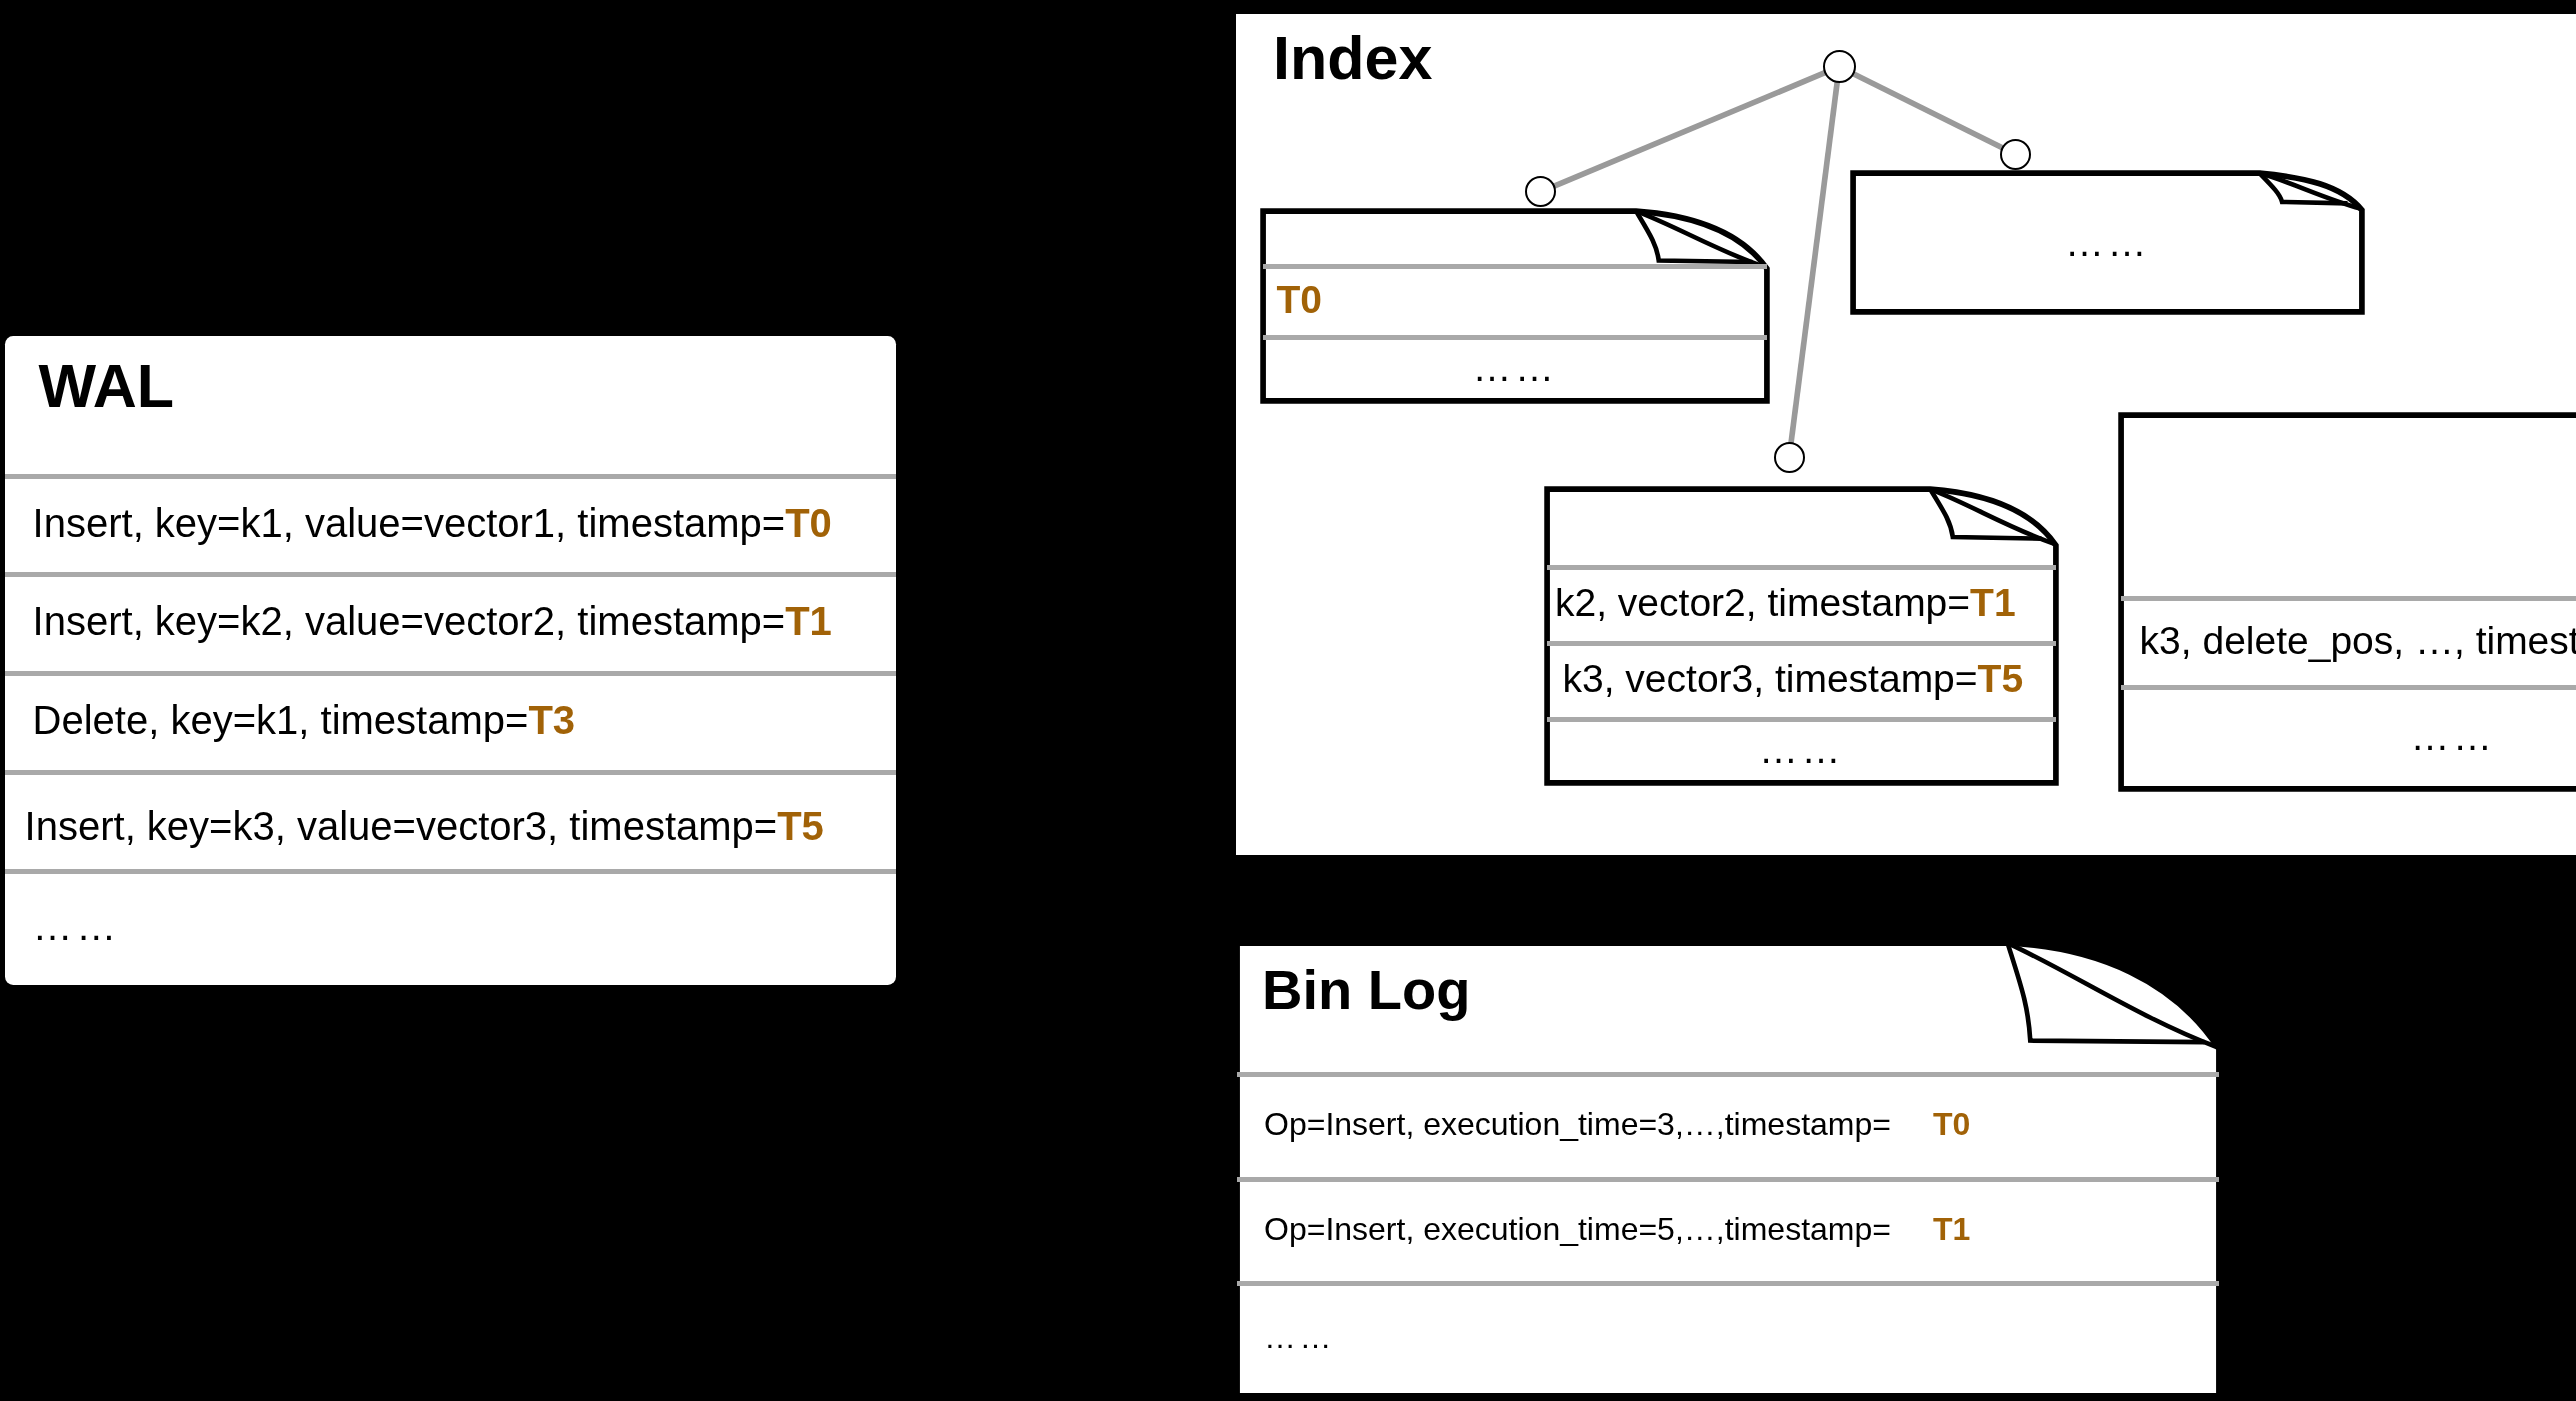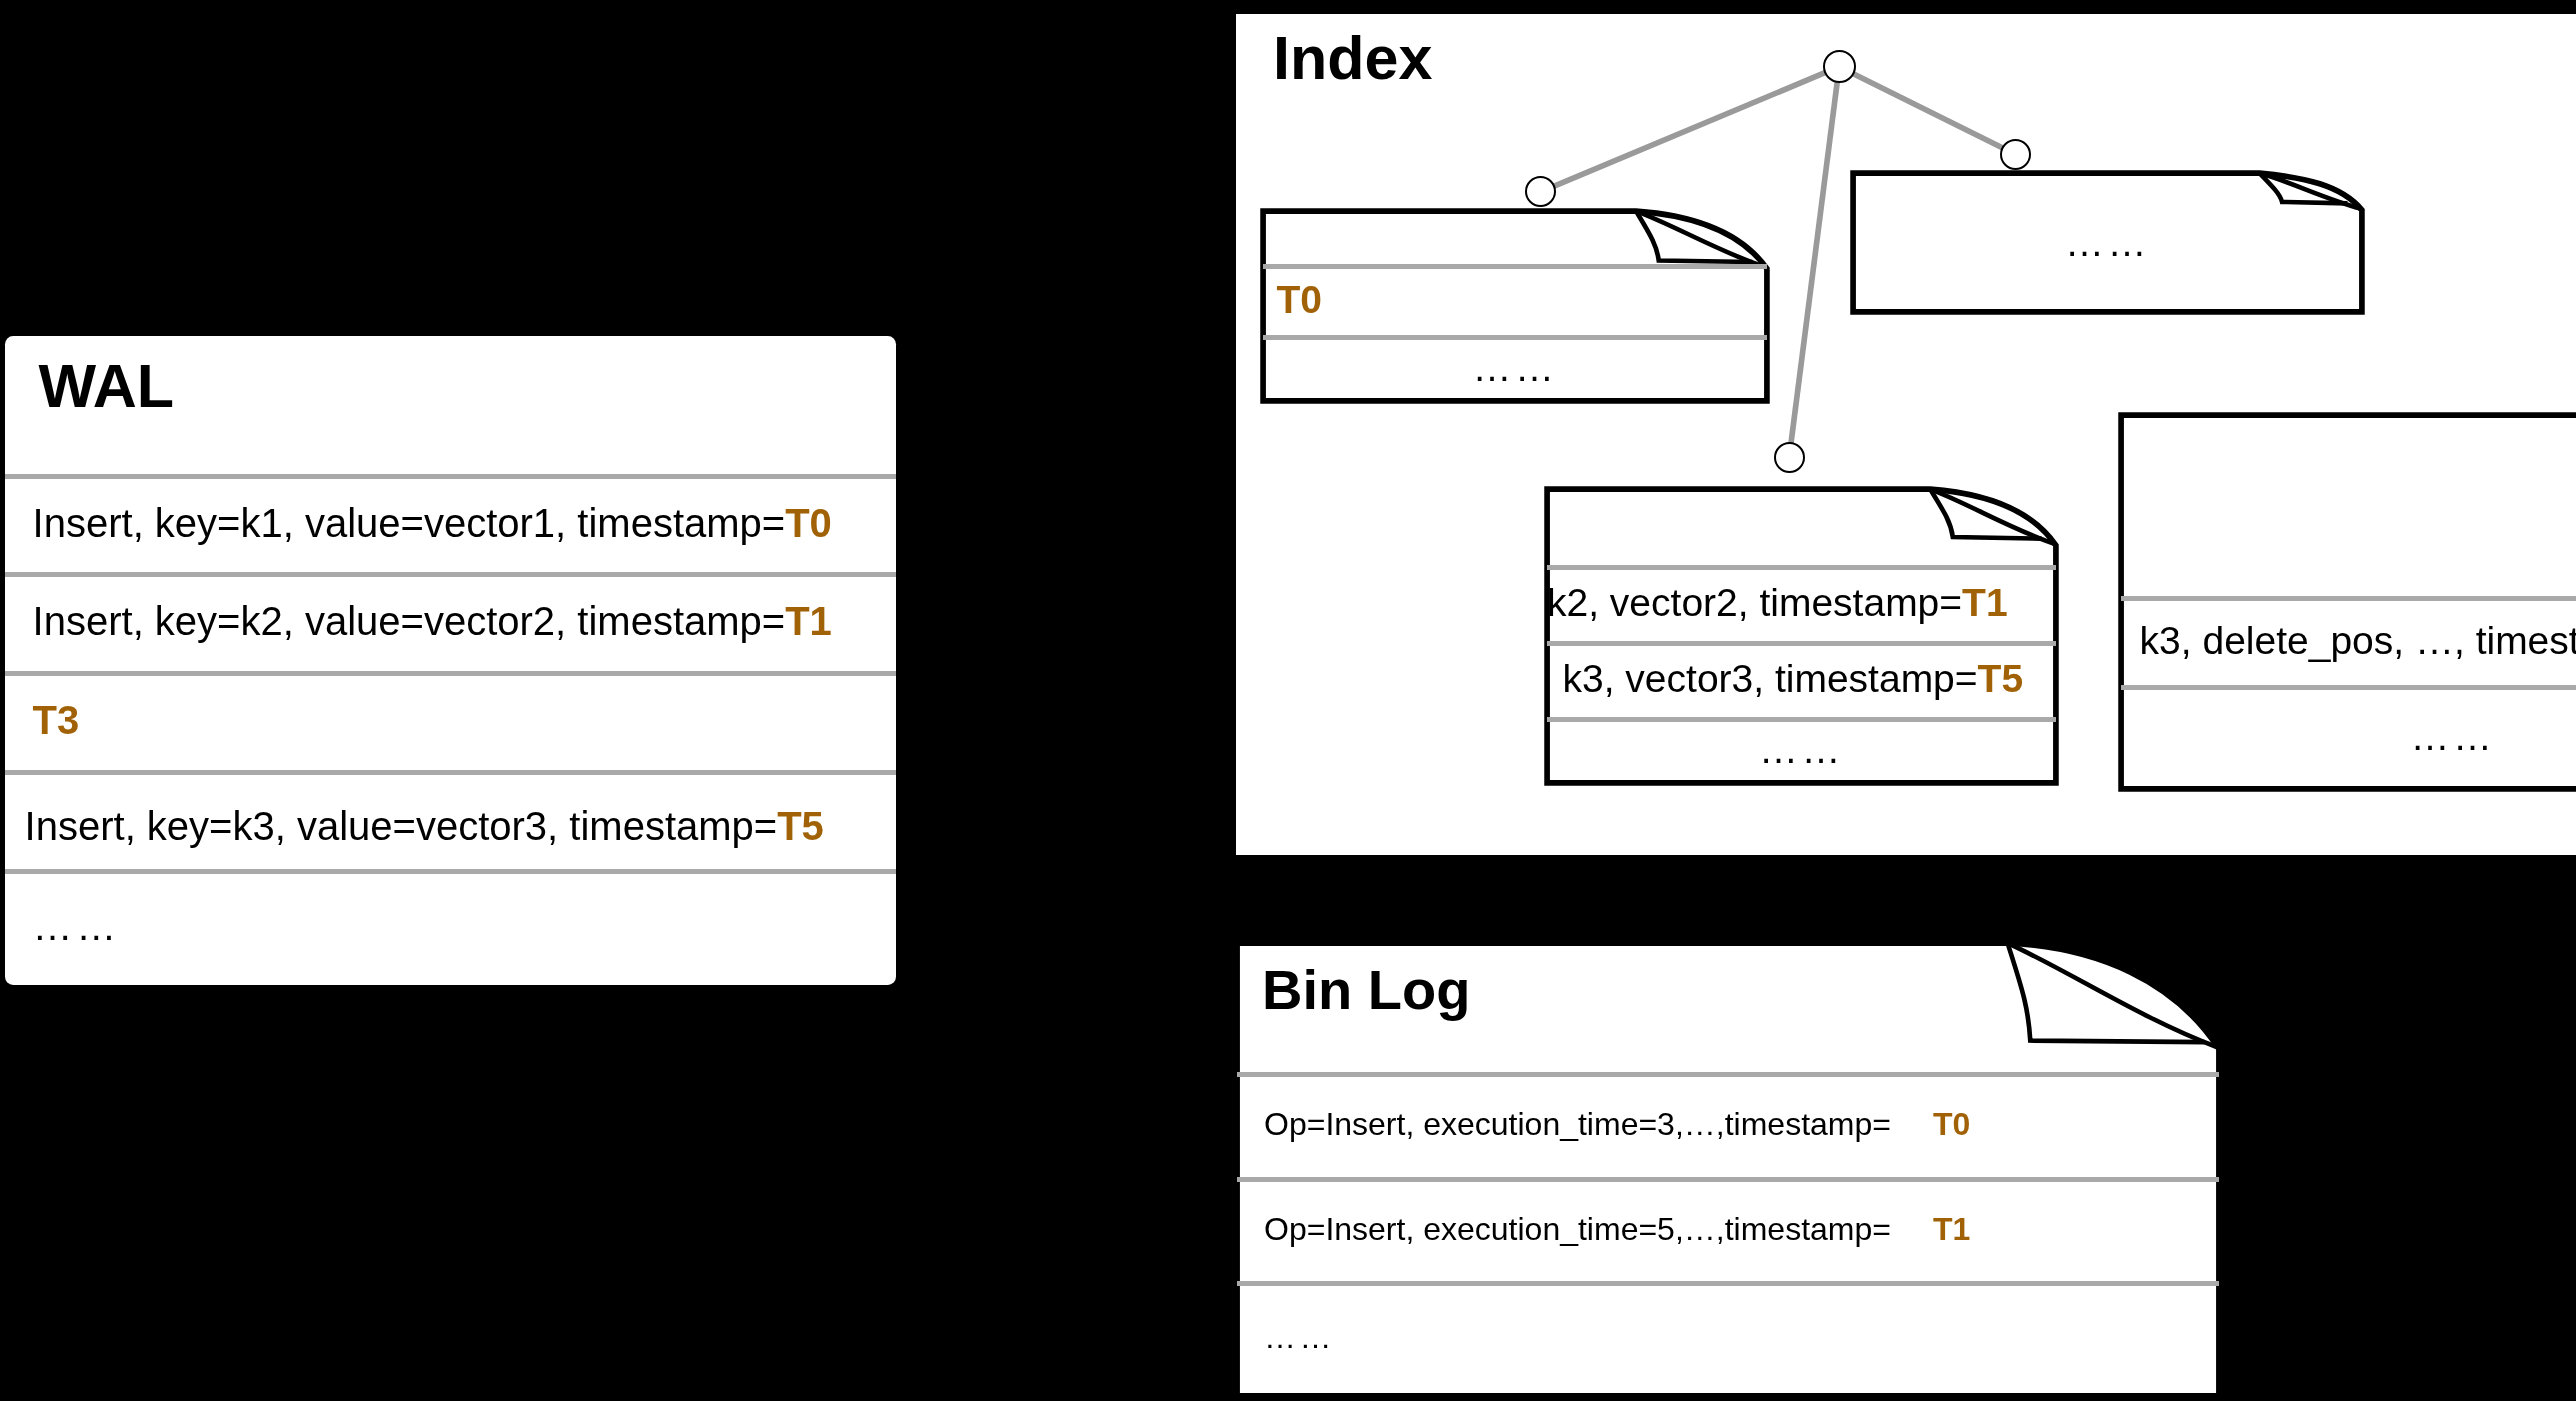--- a/index.html
+++ b/index.html
@@ -37,21 +37,21 @@
       <span>Insert, key=k1, value=vector1, timestamp=</span><span class="red">T0</span>
     </div>
 
     <div class="sep" style="top:236px"></div>
     <div class="row f-wal" style="top:236px;height:99px;padding-left:28px">
       <span>Insert, key=k2, value=vector2, timestamp=</span><span class="red">T1</span>
     </div>
 
     <div class="sep" style="top:335px"></div>
     <div class="row f-wal" style="top:335px;height:99px;padding-left:28px">
-      <span class="red">T3</span>
+      <span>Delete, key=k1, timestamp=</span><span class="red">T3</span>
     </div>
 
     <div class="sep" style="top:434px"></div>
     <div class="row f-wal" style="top:438px;height:105px;padding-left:20px">
       <span>Insert, key=k3, value=vector3, timestamp=</span><span class="red">T5</span>
     </div>
 
     <div class="sep" style="top:533px"></div>
     <div class="row f-wal dots" style="top:533px;height:115px;padding-left:28px">
       <span>……</span>
@@ -95,21 +95,21 @@
       </div>
     </div>
 
     <div class="doc" style="left:308px;top:472px;width:515px;height:300px">
       <svg viewBox="0 0 999 582" preserveAspectRatio="none">
           <path d="M6,6 L749,6 C854,14 944,43.7 993,115 L993,576 L6,576 Z" fill="#ffffff" stroke="#000000" stroke-width="11"></path>
           <path d="M749,6 C824,34.5 904,82.8 990,112" fill="none" stroke="#000000" stroke-width="9"></path>
           <path d="M749,6 C775,48.3 789,69 793,99 L965,102" fill="none" stroke="#000000" stroke-width="9"></path>
         </svg>
       <div class="sep" style="top:79px"></div>
-      <div class="row f-seg" style="top:79px;height:76px;padding-left:3px">
+      <div class="row f-seg" style="top:79px;height:76px;padding-left:11px">
         <span>k2, vector2, timestamp=</span><span class="red">T1</span>
       </div>
       <div class="sep" style="top:155px"></div>
       <div class="row f-seg" style="top:155px;height:76px;padding-left:18.5px">
         <span>k3, vector3, timestamp=</span><span class="red">T5</span>
       </div>
       <div class="sep" style="top:231px"></div>
       <div class="row f-seg center dots" style="top:231px;height:66px">
         <span>……</span>
       </div>

